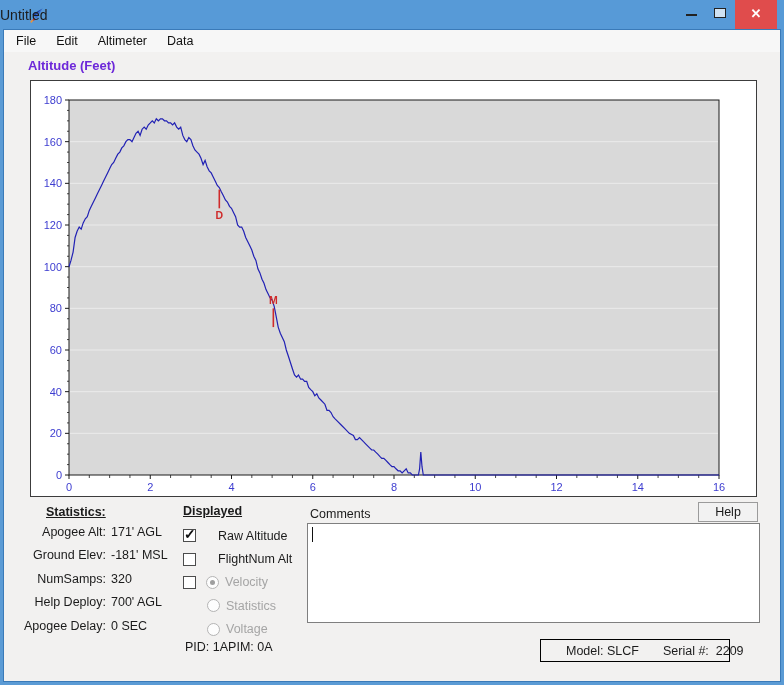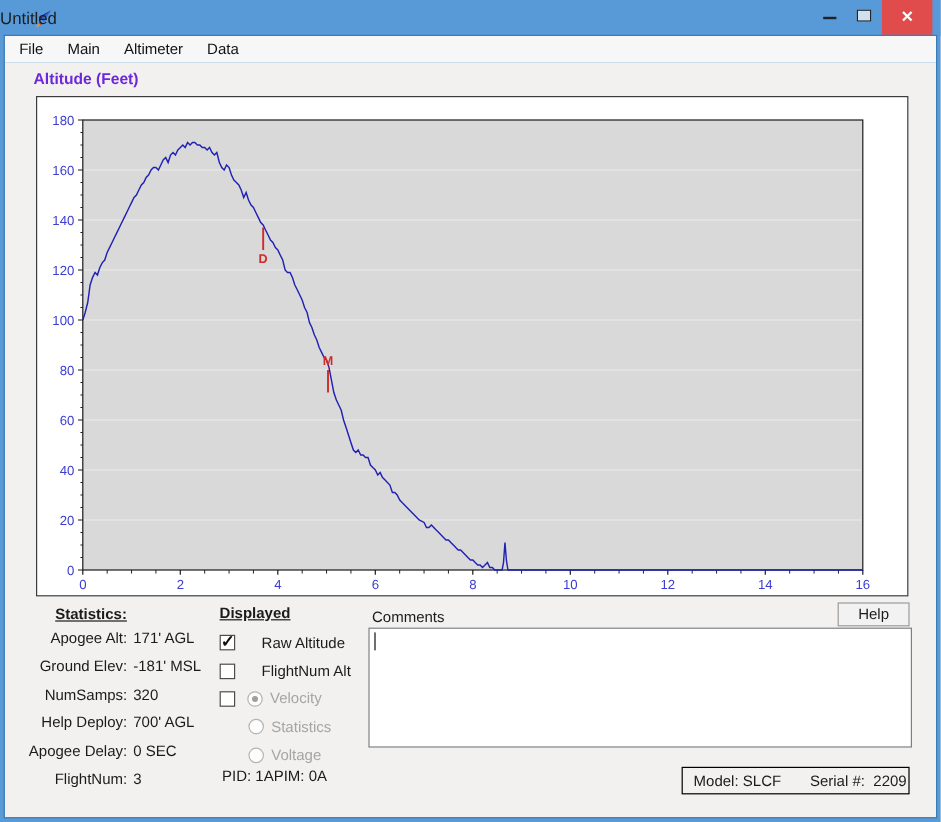--- a/index.html
+++ b/index.html
@@ -56,21 +56,21 @@
 
   
   .comments-label { position:absolute; left:306px; top:455px; }
   .comments-box { position:absolute; left:303px; top:471px; width:453px; height:100px; background:#fff; border:1px solid #7f7f7f; }
   .caret { position:absolute; left:4px; top:3px; width:1px; height:15px; background:#111; }
 
   
   .help-btn { position:absolute; left:694px; top:450px; width:60px; height:20px; background:#f2f2f2; border:1px solid #9b9b9b; text-align:center; line-height:18px; }
 
   
-  .model-box { position:absolute; left:564px; top:587px; width:190px; height:23px; border:1px solid #000; display:flex; align-items:center; padding-left:9px; }
+  .model-box { position:absolute; left:536px; top:587px; width:190px; height:23px; border:1px solid #000; display:flex; align-items:center; padding-left:25px; }
   .model-part { white-space:pre; }
   .serial-part { margin-left:24px; white-space:pre; }
 </style>
 </head>
 <body>
 
 <div class="window">
 
   <div class="titlebar">
     <svg class="app-icon" viewBox="0 0 18 18">
@@ -86,21 +86,21 @@
     <div class="btn-max">
         <div class="glyph"></div>
       </div>
     <div class="btn-close">
         <div class="glyph">✕</div>
       </div>
   </div>
 
   <div class="menubar">
     <span class="menu-item">File</span>
-    <span class="menu-item">Main</span>
+    <span class="menu-item">Edit</span>
     <span class="menu-item">Altimeter</span>
     <span class="menu-item">Data</span>
   </div>
 
   <div class="client">
 
     <div class="chart-header">Altitude (Feet)</div>
 
     <div class="chart-panel">
       <svg id="chart-svg" width="725" height="415" viewBox="0 0 725 415">
@@ -225,24 +225,20 @@
         <span class="stat-value">320</span>
       </div>
       <div class="stat-row">
         <span class="stat-label">Help Deploy:</span>
         <span class="stat-value">700' AGL</span>
       </div>
       <div class="stat-row">
         <span class="stat-label">Apogee Delay:</span>
         <span class="stat-value">0 SEC</span>
       </div>
-      <div class="stat-row">
-        <span class="stat-label">FlightNum:</span>
-        <span class="stat-value">3</span>
-      </div>
     </div>
 
     <div class="displayed-header">Displayed</div>
     <div class="displayed-block">
       <div class="disp-row">
         <span class="cb on"></span>
         <span class="cb-label">Raw Altitude</span>
       </div>
       <div class="disp-row">
         <span class="cb"></span>

